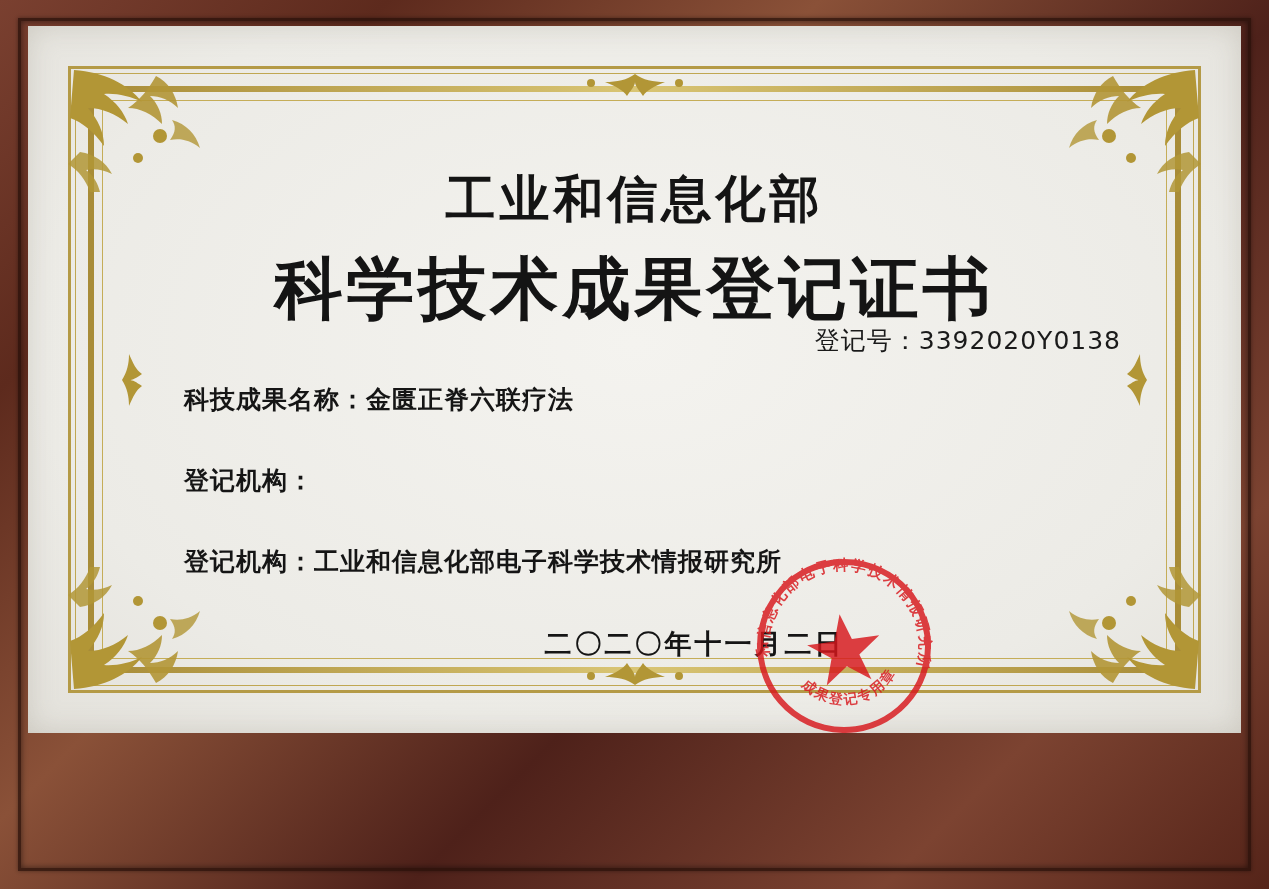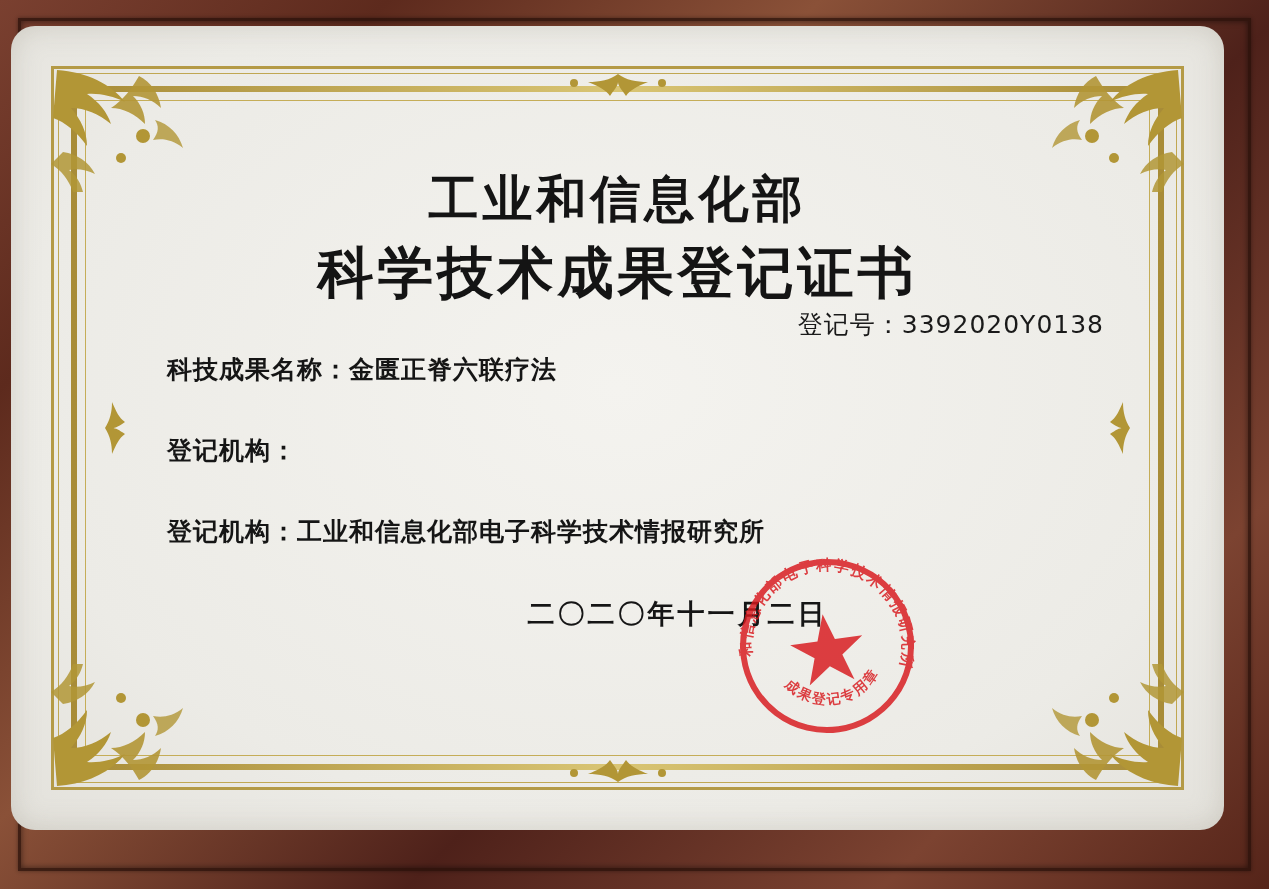--- a/index.html
+++ b/index.html
@@ -27,28 +27,27 @@
     position: absolute;
     left: 18px; top: 18px; right: 18px; bottom: 18px;
     box-sizing: border-box;
     border: 3px solid rgba(40,16,10,0.75);
     box-shadow: inset 0 0 6px rgba(0,0,0,0.55), 0 0 4px rgba(0,0,0,0.4);
   }
 
   
   .paper {
     position: absolute;
-    left: 11px; top: 26px;
-    width: 1213px; height: 804px;
+    left: 28px; top: 26px;
+    width: 1213px; height: 707px;
     box-sizing: border-box;
     background: #efeeea;
     background-image: radial-gradient(ellipse at 50% 45%, #f4f3ef 0%, #ecebe6 70%, #e3e1db 100%);
     box-shadow: inset 0 0 28px rgba(160,155,140,0.35);
     overflow: hidden;
-    border-radius: 24px;
   }
 
   
   .gold-border-outer {
     position: absolute;
     left: 40px; top: 40px; right: 40px; bottom: 40px;
     box-sizing: border-box;
     border: 3px solid #b49a46;
   }
   .gold-border-mid {
@@ -99,33 +98,33 @@
     margin-top: 48px;
     text-align: center;
   }
   .title-line {
     font-family: "DejaVu Serif", "Liberation Serif", serif;
     font-weight: 700;
     color: #141414;
     letter-spacing: 4px;
   }
   .title-line-1 { font-size: 50px; line-height: 66px; }
-  .title-line-2 { font-size: 56px; line-height: 72px; margin-top: 4px; }
+  .title-line-2 { font-size: 68px; line-height: 72px; margin-top: 20px; }
 
   .reg-no {
     text-align: right;
     padding-right: 28px;
     font-size: 25px;
     color: #1a1a1a;
     letter-spacing: 1px;
     font-family: "DejaVu Sans", "Liberation Sans", sans-serif;
   }
 
   .fields {
-    margin-top: 12px;
+    margin-top: 26px;
     padding-left: 64px;
     text-align: center;
   }
   .field-row {
     display: flex;
     align-items: baseline;
     font-size: 25px;
     color: #151515;
     letter-spacing: 1px;
     margin-bottom: 48px;

